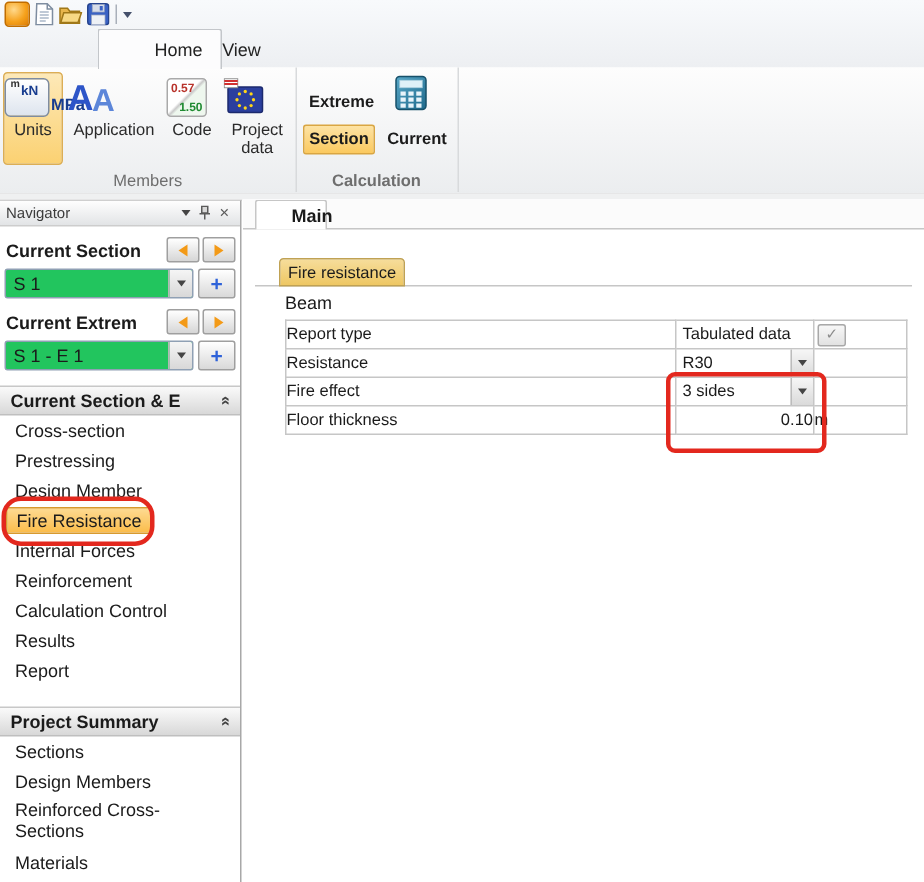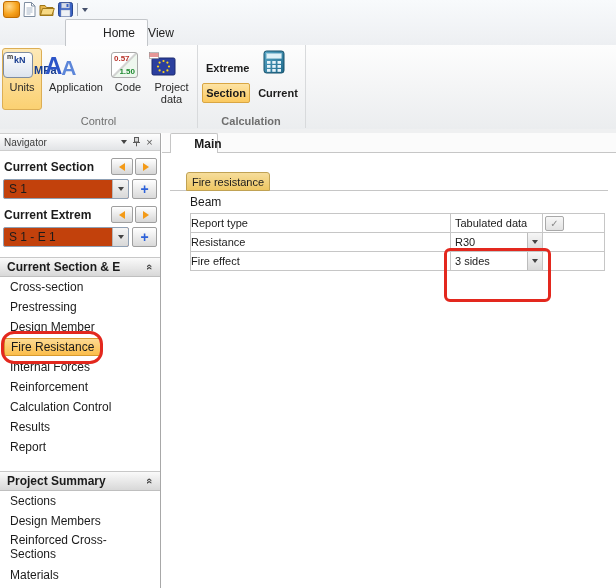--- a/index.html
+++ b/index.html
@@ -82,21 +82,21 @@
   .nt-icon{width:13px;height:12px;display:flex;align-items:center;justify-content:center;color:#5a5a5a;}
   .nt-close{font-size:11px;line-height:11px;}
 
   .nav-label{margin-top:6px;height:20px;position:relative;display:flex;align-items:center;
              padding-left:4px;font-weight:bold;}
   .nav-arrows{position:absolute;right:3px;top:1px;display:flex;gap:2px;}
   .arrow-btn{width:22px;height:17px;display:flex;align-items:center;justify-content:center;
              background:linear-gradient(#ffffff,#d6d6d6);border:1px solid #9f9f9f;border-radius:2px;box-sizing:border-box;}
 
   .nav-combo-row{margin:2px 3px 0 3px;height:20px;display:flex;gap:3px;}
-  .combo{flex:1;border:1px solid #8fa0b4;background:#c2410c;border-radius:2px;display:flex;
+  .combo{flex:1;border:1px solid #8fa0b4;background:#22c55e;border-radius:2px;display:flex;
          align-items:stretch;overflow:hidden;box-sizing:border-box;}
   .combo .val{flex:1;display:flex;align-items:center;padding-left:5px;}
   .combo .dd{width:15px;background:linear-gradient(#f5f5f5,#d8d8d8);border-left:1px solid #b6b6b6;
              display:flex;align-items:center;justify-content:center;}
   .plus-btn{width:25px;background:linear-gradient(#ffffff,#d9d9d9);border:1px solid #9f9f9f;border-radius:2px;
             display:flex;align-items:center;justify-content:center;color:#2e62d9;font-weight:bold;font-size:14px;box-sizing:border-box;}
 
   .nav-header{margin-top:10px;height:20px;display:flex;align-items:center;padding:0 7px;
               background:linear-gradient(#fafafa,#d8d8d8);border-top:1px solid #c8c8c8;
               border-bottom:1px solid #bfbfbf;font-weight:bold;box-sizing:border-box;}
@@ -219,21 +219,21 @@
                 <circle cx="10.6" cy="18.4" r="1.1"></circle>
               <circle cx="9" cy="14.5" r="1.1"></circle>
                 <circle cx="10.6" cy="10.6" r="1.1"></circle>
             </g>
             <rect x="0.5" y="0.5" width="9" height="6" fill="#ffffff" stroke="#8a8a8a" stroke-width="0.6"></rect>
             <path d="M0.5 2h9M0.5 4h9" stroke="#d03030" stroke-width="1.2"></path>
           </svg>
         </div>
         <div class="blbl">Project data</div>
       </div>
-      <div class="grp-label">Control</div>
+      <div class="grp-label">Members</div>
     </div>
 
     <div class="rgroup rg-calc">
       <div class="extreme-lbl">Extreme</div>
       <div class="calc-icon">
         <svg width="22" height="24" viewBox="0 0 22 24">
           <defs>
             <linearGradient id="cg" x1="0" y1="0" x2="1" y2="1">
               <stop offset="0" stop-color="#58a7c7"></stop>
                 <stop offset="1" stop-color="#1f6a8c"></stop>
@@ -410,19 +410,24 @@
         <td>
           <div class="combo-cell">
             <span class="v">3 sides</span>
             <span class="dd">
                   <span class="tri-d small"></span>
                 </span>
           </div>
         </td>
         <td></td>
       </tr>
+      <tr>
+        <td class="pname">Floor thickness</td>
+        <td class="num-cell">0.10</td>
+        <td class="unit-cell">m</td>
+      </tr>
     </tbody>
       </table>
   </div>
 
   <div class="ann ann-nav"></div>
   <div class="ann ann-table"></div>
 </div>
 
 </body></html>

